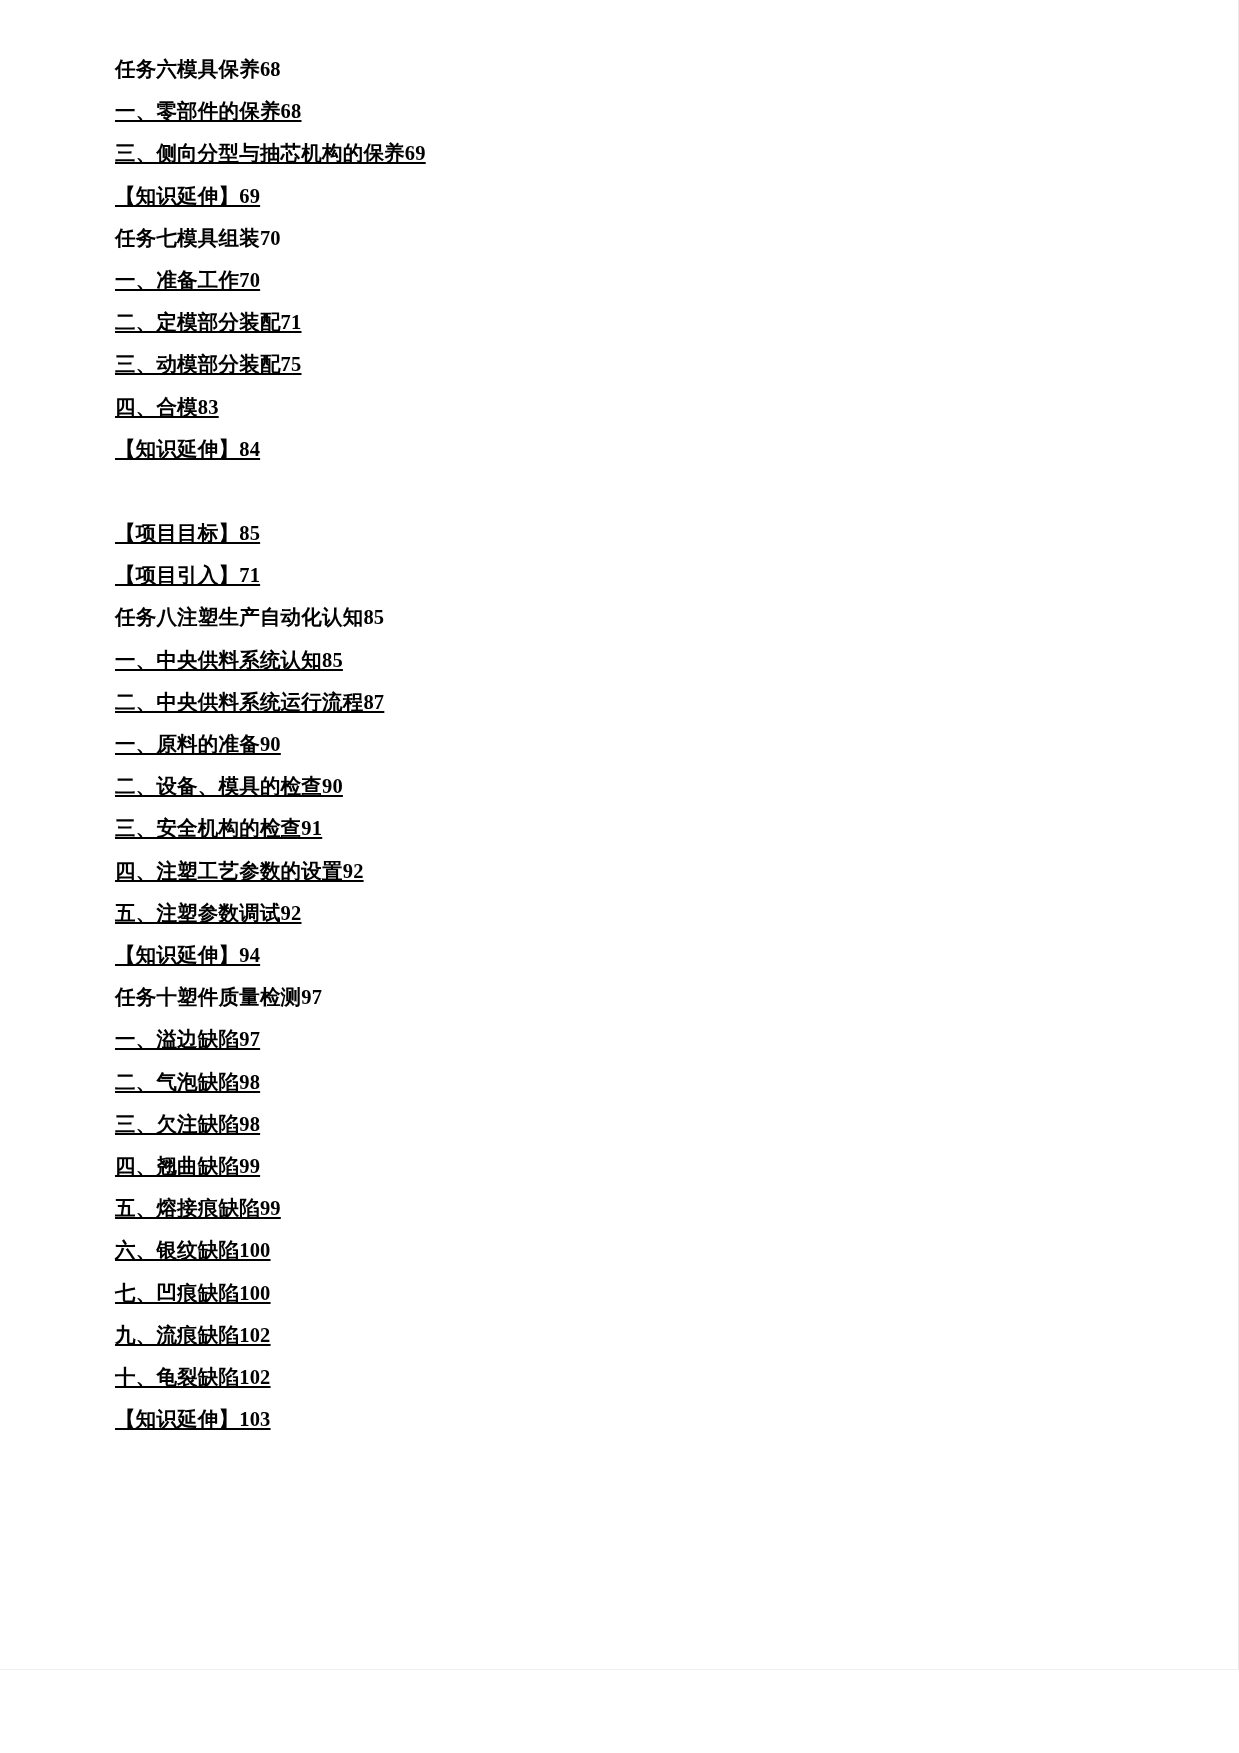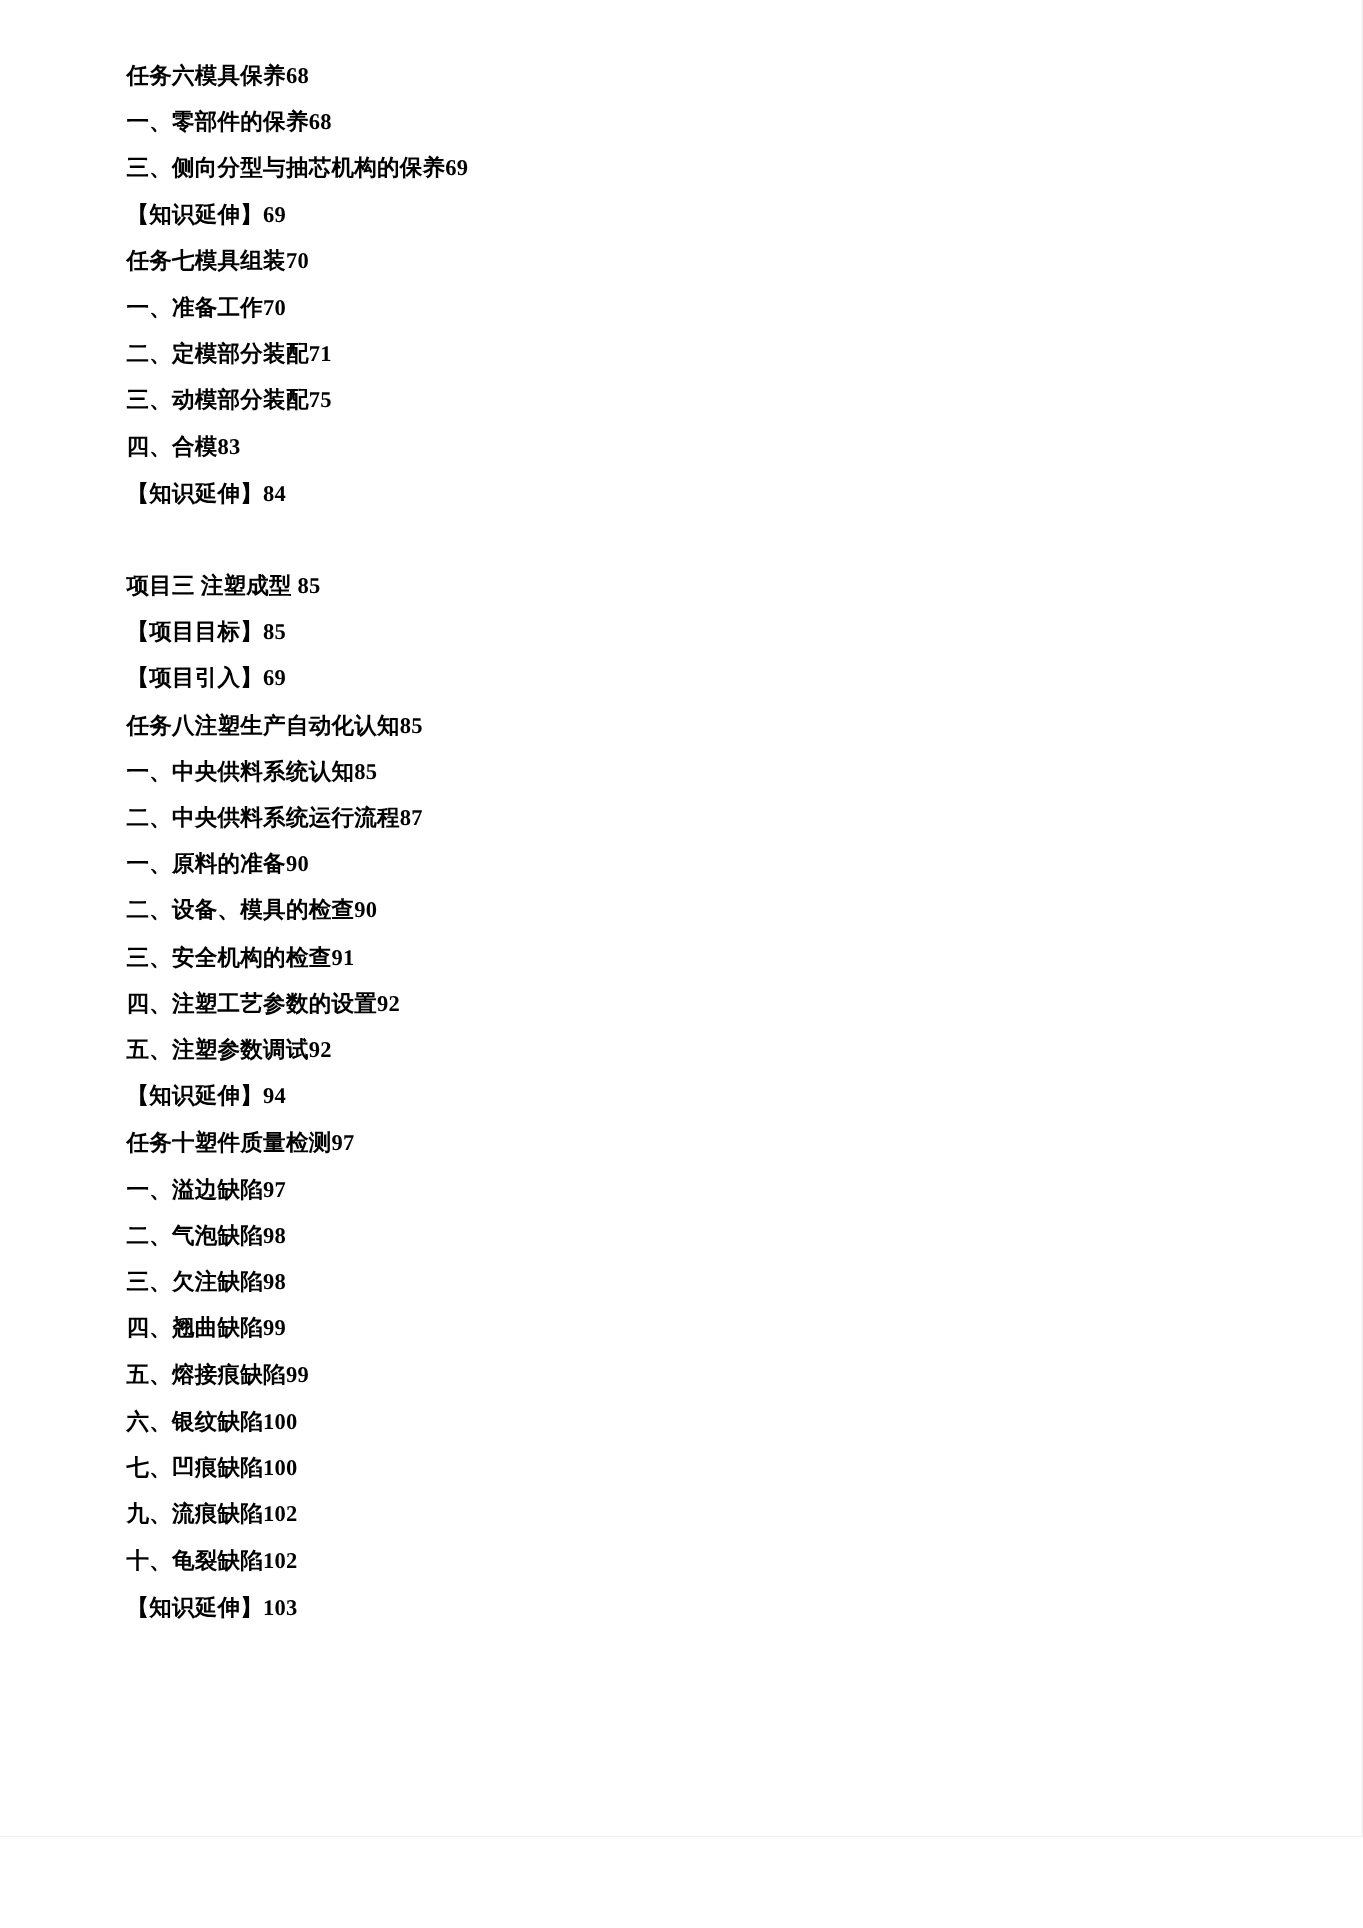--- a/index.html
+++ b/index.html
@@ -32,21 +32,21 @@
   .toc-line {
     font-size: 20.5px;
     line-height: 42.2px;
     letter-spacing: 0.2px;
     white-space: pre;
     color: #000000;
     font-weight: 700;
     font-family: "Liberation Serif", "DejaVu Serif", serif;
   }
   .toc-line.indent-0 { padding-left: 0px; }
-  .toc-line.indent-1 { padding-left: 0px; }
+  .toc-line.indent-1 { padding-left: 0px; text-decoration: underline; }
   .toc-line.spacer {
     height: 42px;
     line-height: 42px;
   }
   
   .page-edge {
     position: absolute;
     top: 0;
     right: 0;
     width: 1px;
@@ -71,23 +71,22 @@
       <div class="toc-line indent-1">一、零部件的保养68</div>
       <div class="toc-line indent-1">三、侧向分型与抽芯机构的保养69</div>
       <div class="toc-line indent-1">【知识延伸】69</div>
       <div class="toc-line indent-0">任务七模具组装70</div>
       <div class="toc-line indent-1">一、准备工作70</div>
       <div class="toc-line indent-1">二、定模部分装配71</div>
       <div class="toc-line indent-1">三、动模部分装配75</div>
       <div class="toc-line indent-1">四、合模83</div>
       <div class="toc-line indent-1">【知识延伸】84</div>
       <div class="toc-line indent-0 spacer"></div>
-      <div class="toc-line indent-0">项目三 注塑成型 85</div>
       <div class="toc-line indent-1">【项目目标】85</div>
-      <div class="toc-line indent-1">【项目引入】69</div>
+      <div class="toc-line indent-1">【项目引入】71</div>
       <div class="toc-line indent-0">任务八注塑生产自动化认知85</div>
       <div class="toc-line indent-1">一、中央供料系统认知85</div>
       <div class="toc-line indent-1">二、中央供料系统运行流程87</div>
       <div class="toc-line indent-1">一、原料的准备90</div>
       <div class="toc-line indent-1">二、设备、模具的检查90</div>
       <div class="toc-line indent-1">三、安全机构的检查91</div>
       <div class="toc-line indent-1">四、注塑工艺参数的设置92</div>
       <div class="toc-line indent-1">五、注塑参数调试92</div>
       <div class="toc-line indent-1">【知识延伸】94</div>
       <div class="toc-line indent-0">任务十塑件质量检测97</div>

